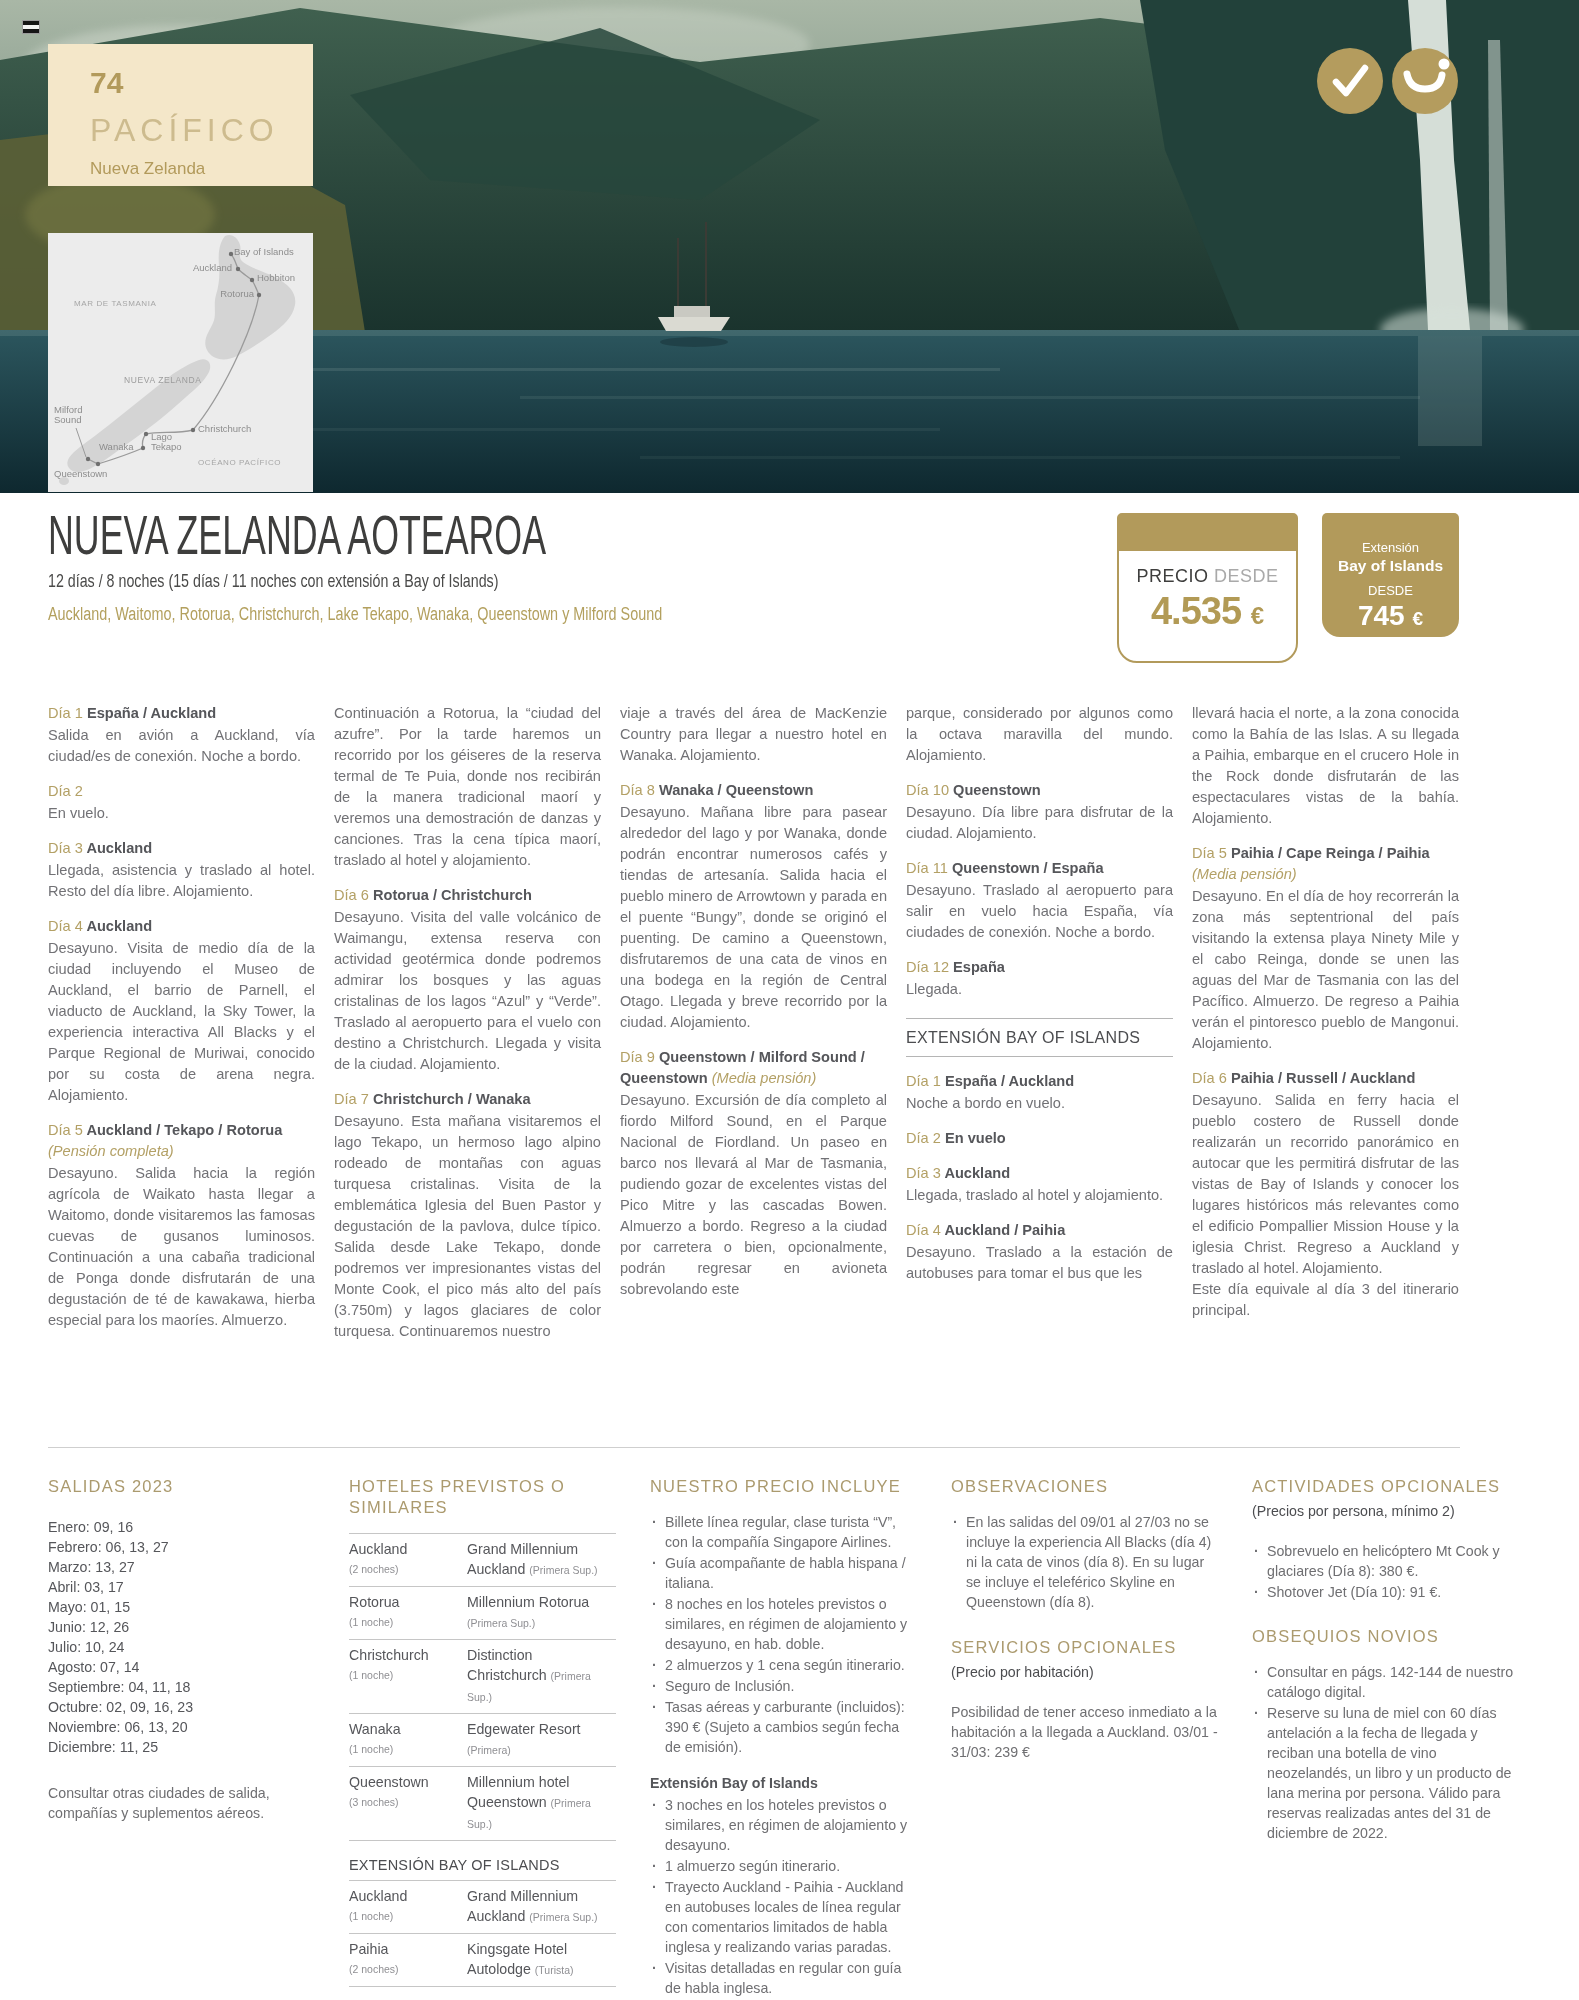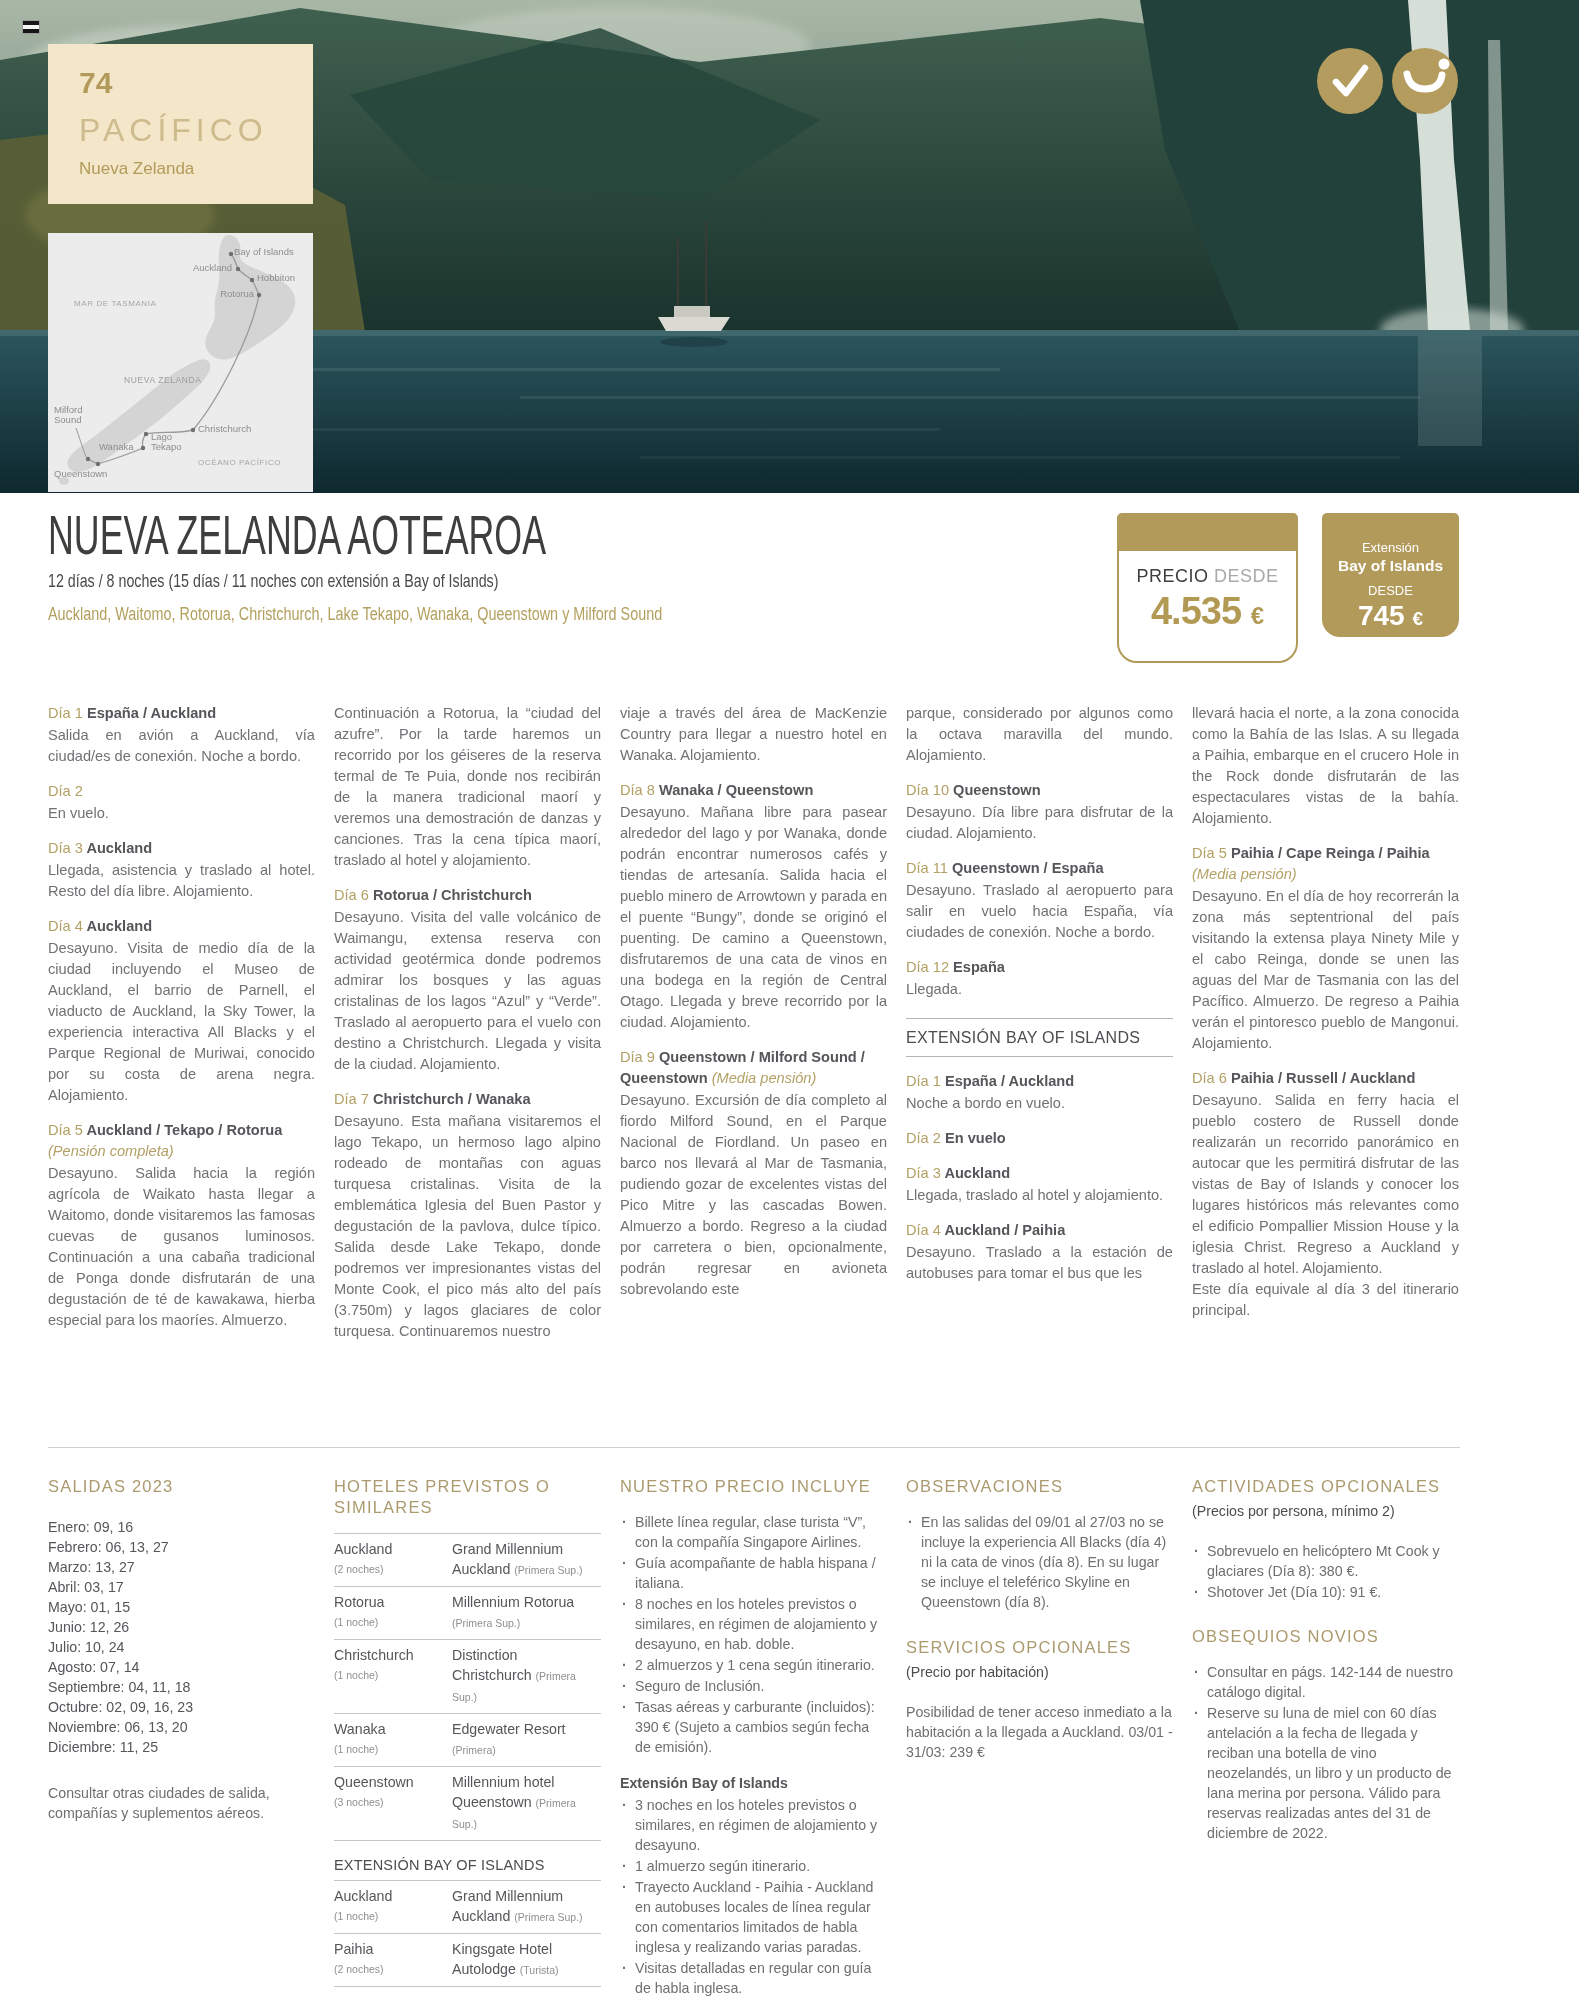--- a/index.html
+++ b/index.html
@@ -3,22 +3,22 @@
 <meta charset="utf-8">
 <style>
   html,body{margin:0;padding:0;background:#ffffff;}
   .page{position:relative;width:1579px;height:2000px;background:#fff;overflow:hidden;
         font-family:"Liberation Sans", sans-serif;}
 
   
   .hero{position:absolute;left:0;top:0;width:1579px;height:493px;overflow:hidden;}
   .flag-icon{position:absolute;left:22px;top:20px;width:16px;height:12px;border:1px solid #9a9a9a;
              background:linear-gradient(#161616 33%,#f5f5f5 33%,#f5f5f5 66%,#161616 66%);}
-  .badge{position:absolute;left:48px;top:44px;width:265px;height:160px;background:#f4e7c9;
-         box-sizing:border-box;padding:22px 0 0 31px;}
+  .badge{position:absolute;left:48px;top:44px;width:265px;height:142px;background:#f4e7c9;
+         box-sizing:border-box;padding:22px 0 0 42px;}
   .badge-num{font-size:30px;font-weight:bold;color:#b29a5b;}
   .badge-region{font-size:32px;color:#cdbb8e;letter-spacing:5px;margin-top:12px;}
   .badge-country{font-size:17px;color:#b29a5b;margin-top:10px;}
 
   .hero-circle{position:absolute;top:48px;width:66px;height:66px;border-radius:50%;background:#b49c5e;}
   .hero-circle.c1{left:1317px;} .hero-circle.c2{left:1392px;}
 
   
   .mapbox{position:absolute;left:48px;top:233px;width:265px;height:259px;background:#ececec;overflow:hidden;}
   .mapbox svg{position:absolute;left:0;top:0;}
@@ -61,21 +61,21 @@
   .itin-col > .day-h:first-child{margin-top:0;}
   .day{color:#b3a065;font-weight:normal;}
   .dt{color:#55565a;font-weight:bold;}
   .note{color:#b3a065;font-style:italic;}
   .itin-sec{margin:18px 0 6px 0;padding:8px 0;border-top:1px solid #b5b5b5;border-bottom:1px solid #b5b5b5;
             color:#4c4d50;font-size:16px;letter-spacing:.3px;}
 
   
   .divider{position:absolute;left:48px;top:1447px;width:1412px;border-top:1px solid #cfcfcf;}
   .bottom{position:absolute;left:48px;top:1476px;width:1411px;display:grid;
-          grid-template-columns:repeat(5,267px);column-gap:19px;font-size:14.2px;line-height:20px;color:#6f6f72;}
+          grid-template-columns:repeat(5,267px);column-gap:34px;font-size:14.2px;line-height:20px;color:#6f6f72;}
   .sec-head{font-size:16.5px;color:#ab9a6e;letter-spacing:1.2px;margin:0 0 15px 0;line-height:21px;}
   .sal-line{color:#55565a;}
   .sal-line.bold{font-weight:bold;}
   .sal-line strong{font-weight:bold;}
   .months{margin-top:20px;}
   .month{color:#55565a;}
   .sal-note{margin-top:26px;color:#6f6f72;}
 
   .h-row{display:flex;border-bottom:1px solid #c6c6c6;padding:5px 0 6px 0;}
   .h-table{border-top:1px solid #c6c6c6;}

